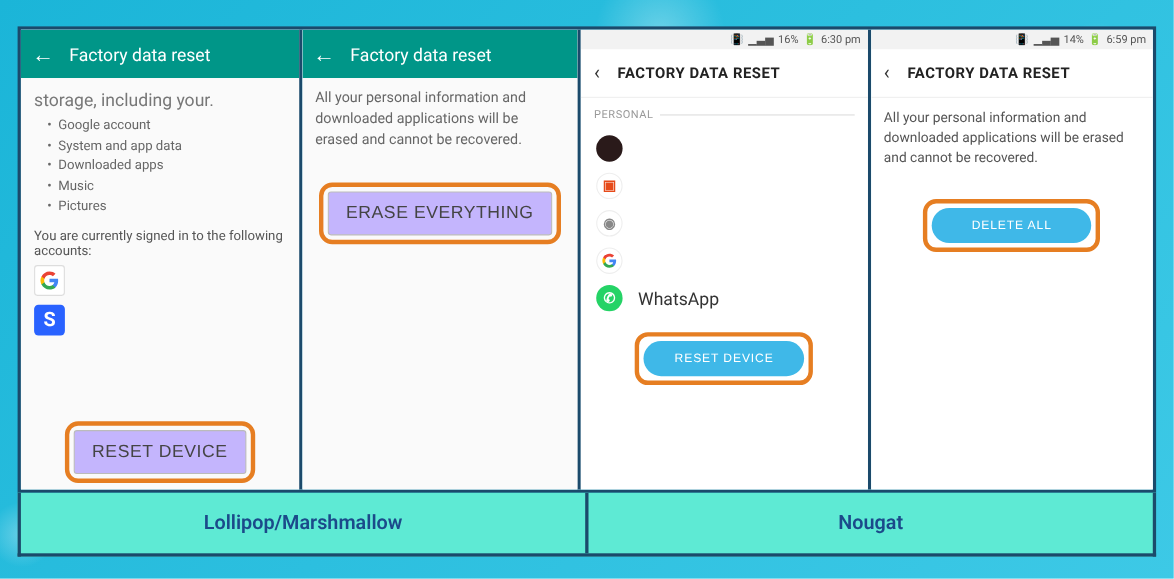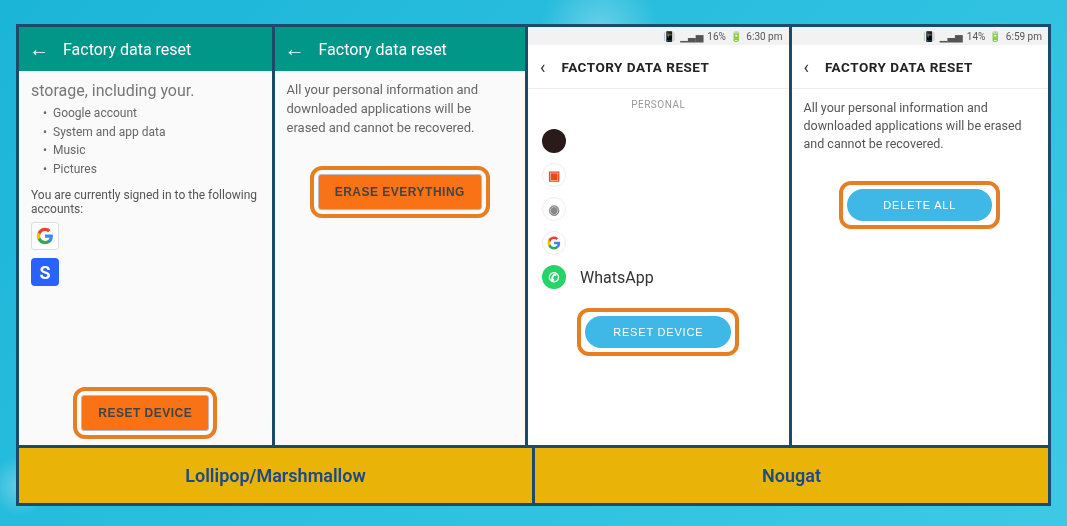--- a/index.html
+++ b/index.html
@@ -106,28 +106,28 @@
     border-radius: 4px; display: flex; align-items: center; justify-content: center;
     color: #fff; font-weight: bold; font-size: 18px;
   }
   .highlight-box {
     border: 4px solid #e67e22;
     border-radius: 12px;
     padding: 4px;
     display: inline-block;
   }
   .gray-btn {
-    background: #f97316;
+    background: #c4b5fd;
     border: 1px solid #bbb;
     color: #444;
-    font-size: 12px;
+    font-size: 16px;
     letter-spacing: 0.5px;
     padding: 10px 16px;
     border-radius: 3px;
-    font-weight: 700;
+    font-weight: 400;
   }
   .btn-row {
     position: absolute;
     bottom: 6px;
     left: 0; right: 0;
     display: flex;
     justify-content: center;
   }
   .msg { color: #666; font-size: 13px; line-height: 1.45; margin-bottom: 28px; }
 
@@ -161,21 +161,20 @@
     color: #222;
   }
   .section-label {
     font-size: 10px;
     color: #999;
     letter-spacing: 0.5px;
     display: flex;
     align-items: center;
     gap: 6px;
     margin-bottom: 8px;
-    flex-direction: column;
   }
   .section-label .line { flex: 1; height: 1px; background: #ddd; }
   .app-row {
     display: flex; align-items: center; gap: 14px;
     padding: 5px 2px;
   }
   .app-icon {
     width: 24px; height: 24px; border-radius: 50%;
     display: flex; align-items: center; justify-content: center;
     font-size: 13px; font-weight: bold;
@@ -192,21 +191,21 @@
     font-weight: 500;
   }
   .center-row {
     display:flex; justify-content:center; margin-top: 14px;
   }
   .labels {
     display: flex;
     height: 58px;
     border: 3px solid #1b4a6b;
     border-top: none;
-    background: #eab308;
+    background: #5eead4;
   }
   .labels > div {
     flex: 1;
     display: flex;
     align-items: center;
     justify-content: center;
     font-size: 18px;
     font-weight: 600;
     color: #1b4a8a;
   }
@@ -229,20 +228,21 @@
     <div class="pane pane1">
       <div class="teal-header">
         <span class="arrow">←</span>
         <span>Factory data reset</span>
       </div>
       <div class="body-area">
         <div class="faded">storage, including your.</div>
         <ul class="bullets">
           <li>Google account</li>
           <li>System and app data</li>
+          <li>Downloaded apps</li>
           <li>Music</li>
           <li>Pictures</li>
         </ul>
         <div class="signed-in">You are currently signed in to the following accounts:</div>
         <div class="acct-icons">
           <div class="g-icon">
             <svg class="google-g" viewBox="0 0 48 48">
                 <path fill="#4285F4" d="M45 24.5c0-1.6-.1-3.1-.4-4.5H24v8.5h11.8c-.5 2.8-2 5.1-4.3 6.7v5.5h7C42.6 36.9 45 31.2 45 24.5z"></path>
                 <path fill="#34A853" d="M24 46c5.9 0 10.8-1.9 14.4-5.3l-7-5.5c-2 1.3-4.5 2.1-7.4 2.1-5.7 0-10.5-3.8-12.2-9H4.6v5.6C8.2 41.1 15.5 46 24 46z"></path>
                 <path fill="#FBBC05" d="M11.8 28.3c-.4-1.3-.7-2.7-.7-4.3s.3-3 .7-4.3v-5.6H4.6C3 17.4 2 20.6 2 24s1 6.6 2.6 9.9l7.2-5.6z"></path>

